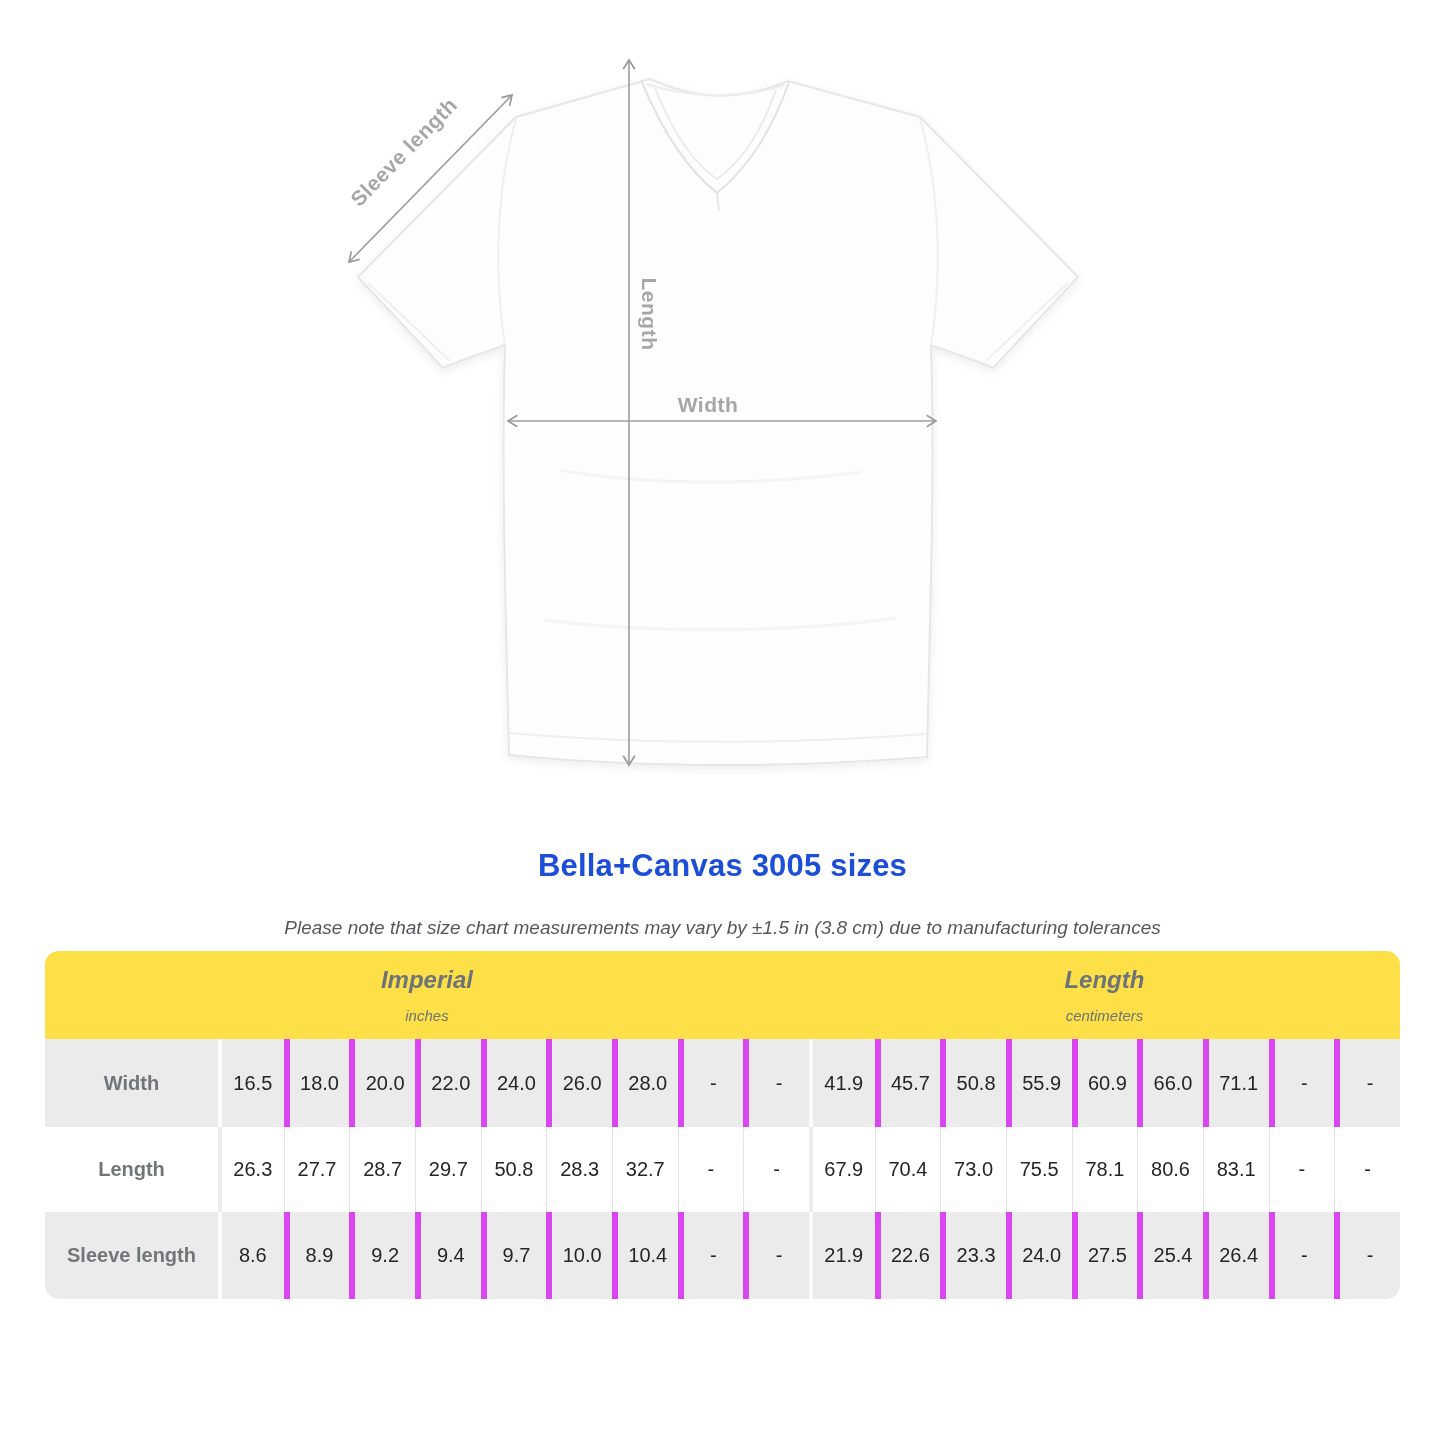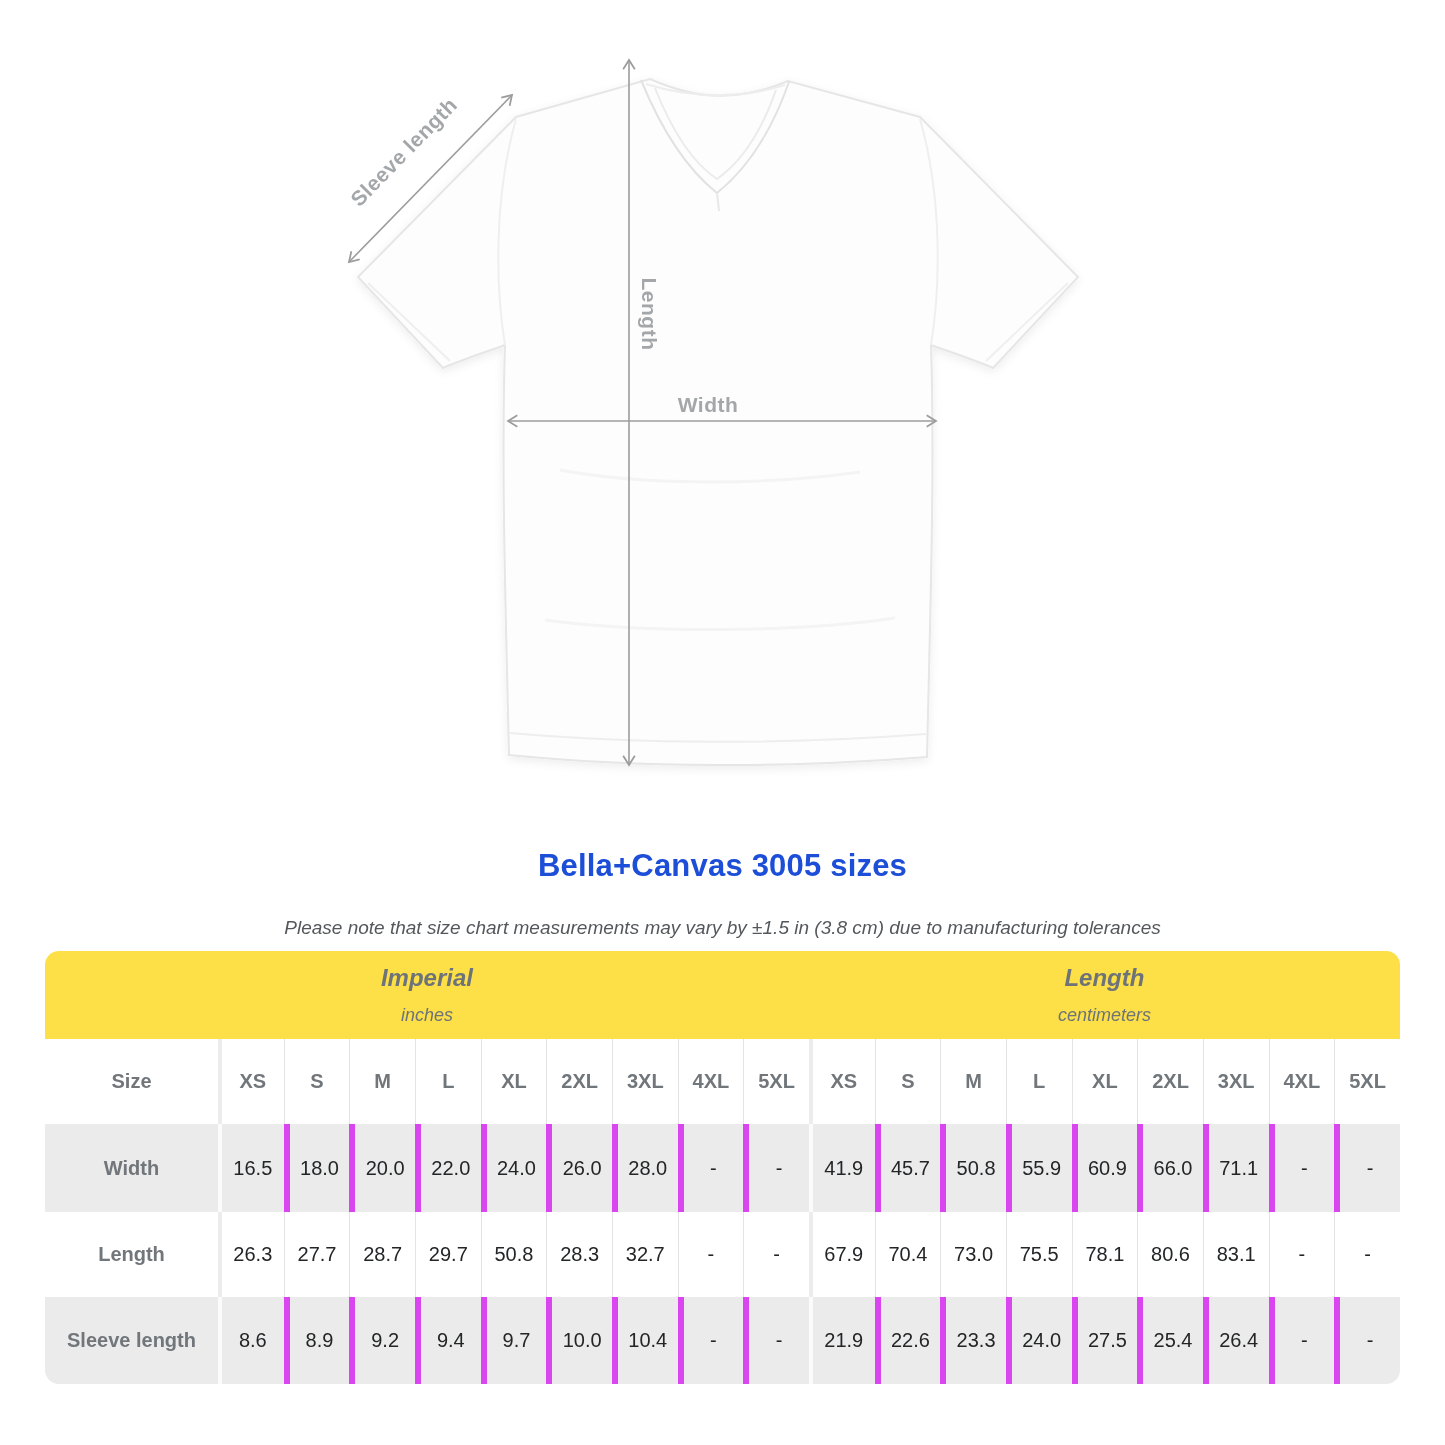--- a/index.html
+++ b/index.html
@@ -24,21 +24,21 @@
     position:absolute;left:45px;top:951px;width:1355px;
     border-radius:14px;overflow:hidden;background:#ffffff;
   }
   table.sizes{
     width:100%;border-collapse:separate;border-spacing:0;table-layout:fixed;
   }
   col.c-label{width:173px;}
   td,th{padding:0;margin:0;text-align:center;vertical-align:middle;}
   tr.band th{height:88px;background:#fde047;}
   .band-label{font-size:24px;font-weight:bold;font-style:italic;color:#6d7378;}
-  .band-unit{font-size:18px;font-weight:normal;font-style:italic;color:#6d7378;margin-top:13px;}
+  .band-unit{font-size:15px;font-weight:normal;font-style:italic;color:#6d7378;margin-top:13px;}
   tr.r-size td{height:85px;background:#ffffff;}
   tr.r-width td{height:88px;background:#ebebeb;}
   tr.r-length td{height:85px;background:#ffffff;}
   tr.r-sleeve td{height:87px;background:#ebebeb;}
   .row-label{font-size:20px;font-weight:bold;color:#71767b;}
   .size-head{font-size:20px;font-weight:bold;color:#71767b;}
   .val{font-size:20px;color:#232527;}
   
   tr.r-size td.sep, tr.r-length td.sep{border-left:1px solid #e3e3e3;}
   tr.r-size td.gs,  tr.r-length td.gs {border-left:4px solid #ececec;}
@@ -133,41 +133,20 @@
       <th colspan="10">
         <div class="band-label">Imperial</div>
         <div class="band-unit">inches</div>
       </th>
       <th colspan="9">
         <div class="band-label">Length</div>
         <div class="band-unit">centimeters</div>
       </th>
     </tr>
 
-    <tr class="r-size">
-      <td class="row-label">Size</td>
-      <td class="size-head gs">XS</td>
-      <td class="size-head sep">S</td>
-      <td class="size-head sep">M</td>
-      <td class="size-head sep">L</td>
-      <td class="size-head sep">XL</td>
-      <td class="size-head sep">2XL</td>
-      <td class="size-head sep">3XL</td>
-      <td class="size-head sep">4XL</td>
-      <td class="size-head sep">5XL</td>
-      <td class="size-head gs">XS</td>
-      <td class="size-head sep">S</td>
-      <td class="size-head sep">M</td>
-      <td class="size-head sep">L</td>
-      <td class="size-head sep">XL</td>
-      <td class="size-head sep">2XL</td>
-      <td class="size-head sep">3XL</td>
-      <td class="size-head sep">4XL</td>
-      <td class="size-head sep">5XL</td>
-    </tr>
 
     <tr class="r-width">
       <td class="row-label">Width</td>
       <td class="val gs">16.5</td>
       <td class="val sep">18.0</td>
       <td class="val sep">20.0</td>
       <td class="val sep">22.0</td>
       <td class="val sep">24.0</td>
       <td class="val sep">26.0</td>
       <td class="val sep">28.0</td>

